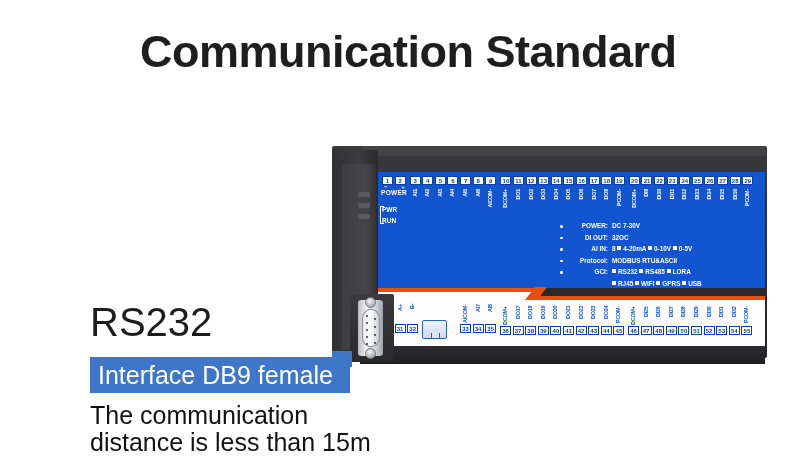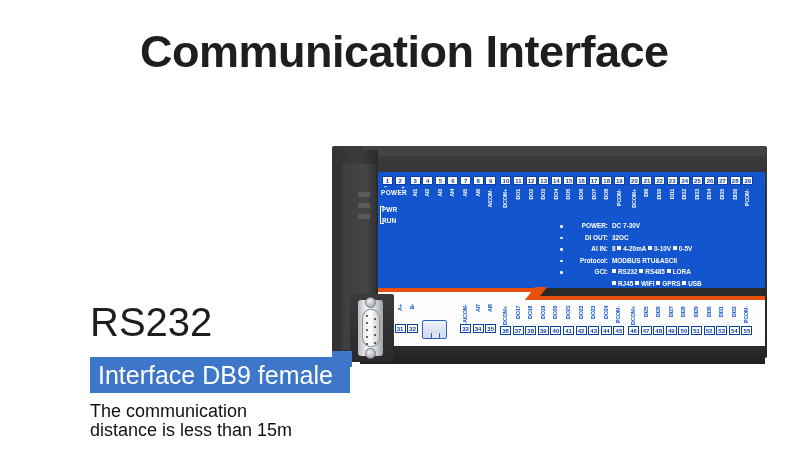--- a/index.html
+++ b/index.html
@@ -39,21 +39,21 @@
     background: #3e77c9;
     color: #ffffff;
     font-size: 25px;
     line-height: 36px;
     padding-left: 8px;
     white-space: nowrap;
   }
   .caption {
     position: absolute;
     left: 90px; top: 402px;
-    font-size: 18px;
+    font-size: 25px;
     line-height: 1.08;
     color: #121212;
     white-space: pre-line;
   }
 
   
   .device { position: absolute; left: 332px; top: 146px; width: 440px; height: 222px; }
 
   
   .chassis-back {
@@ -281,21 +281,21 @@
     position: absolute; left: 0px; top: 205px;
     width: 20px; height: 16px;
     background: #3e77c9;
   }
 </style>
 </head>
 <body>
 
 <div id="root">
 
-  <div class="headline">Communication Interface</div>
+  <div class="headline">Communication Standard</div>
 
   <div class="device">
 
     <div class="chassis-back"></div>
     <div class="chassis-top-lip"></div>
     <div class="chassis-left-wing"></div>
     <div class="chassis-left-wing2"></div>
     <div class="chassis-bottom"></div>
 
     <div class="face-blue"></div>

